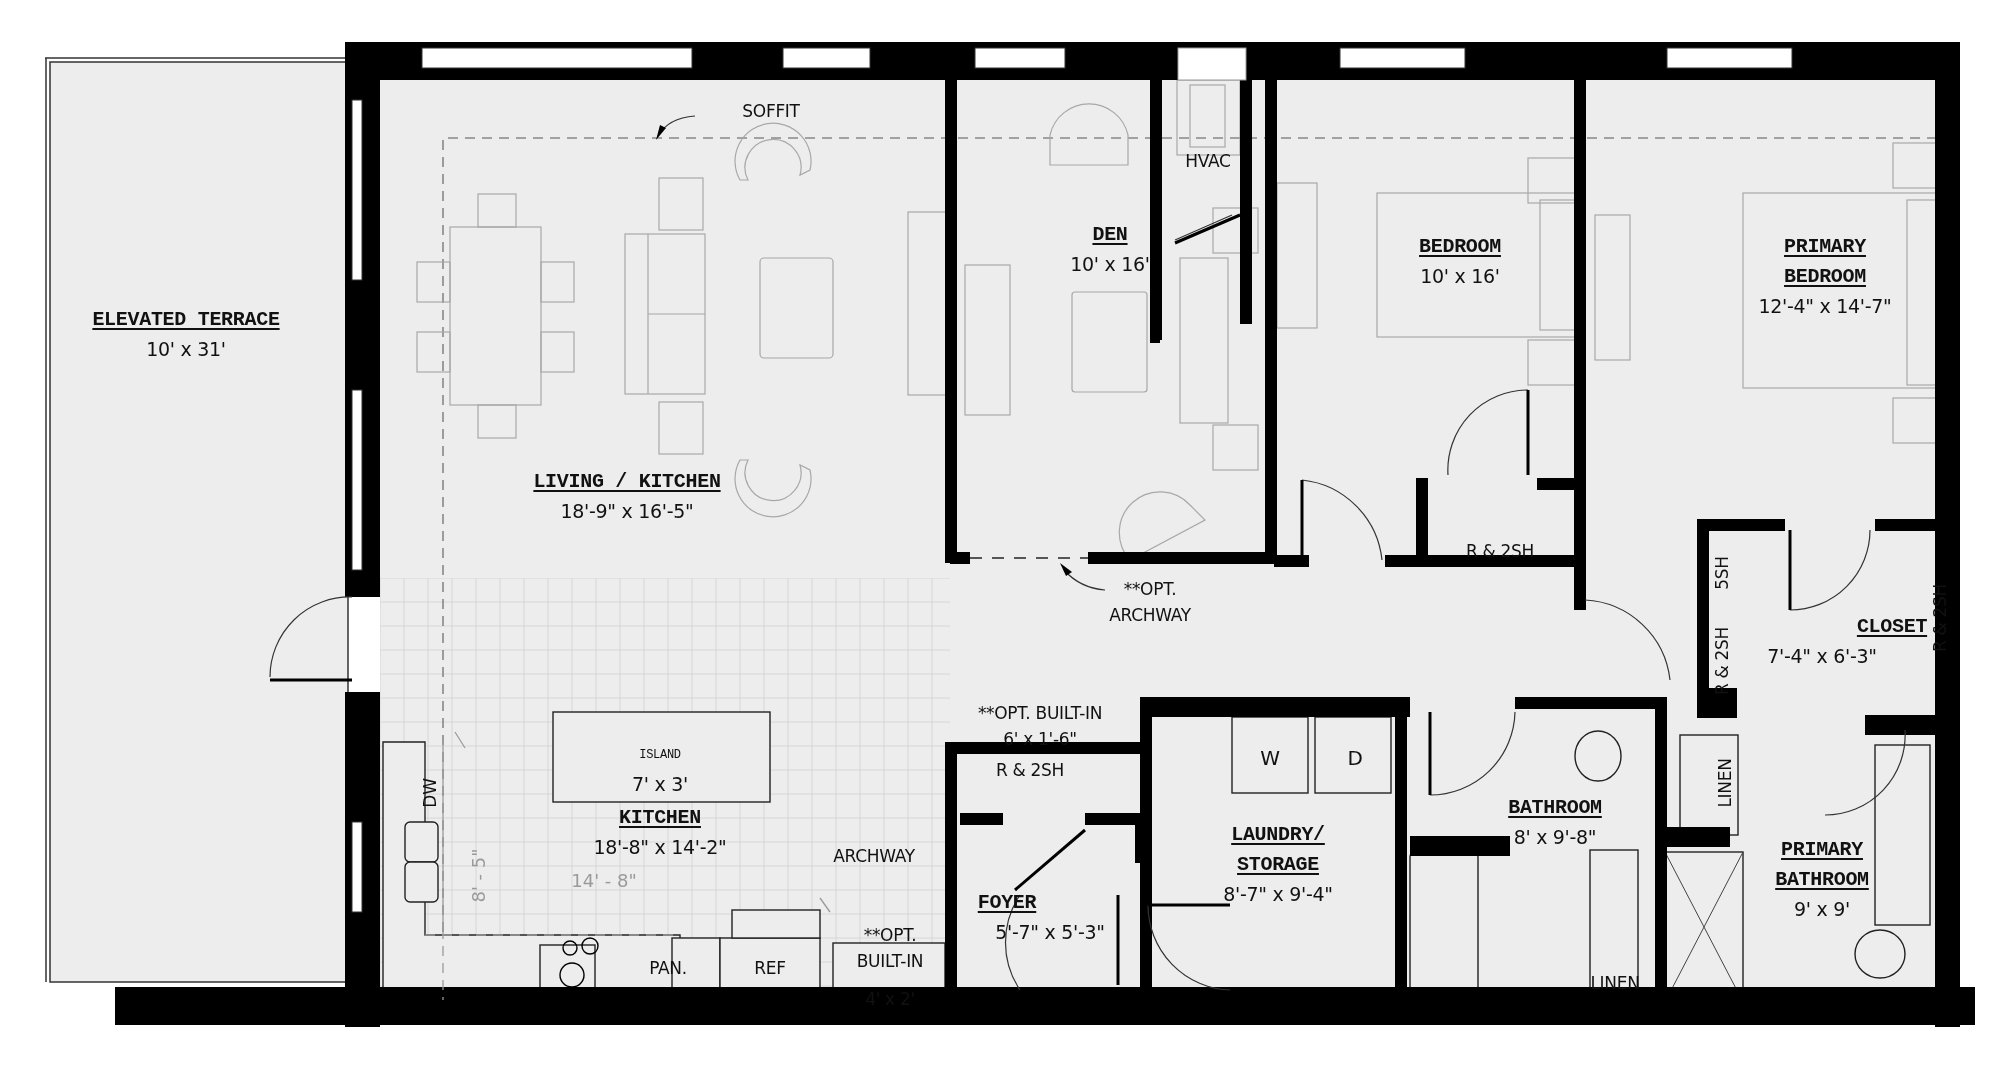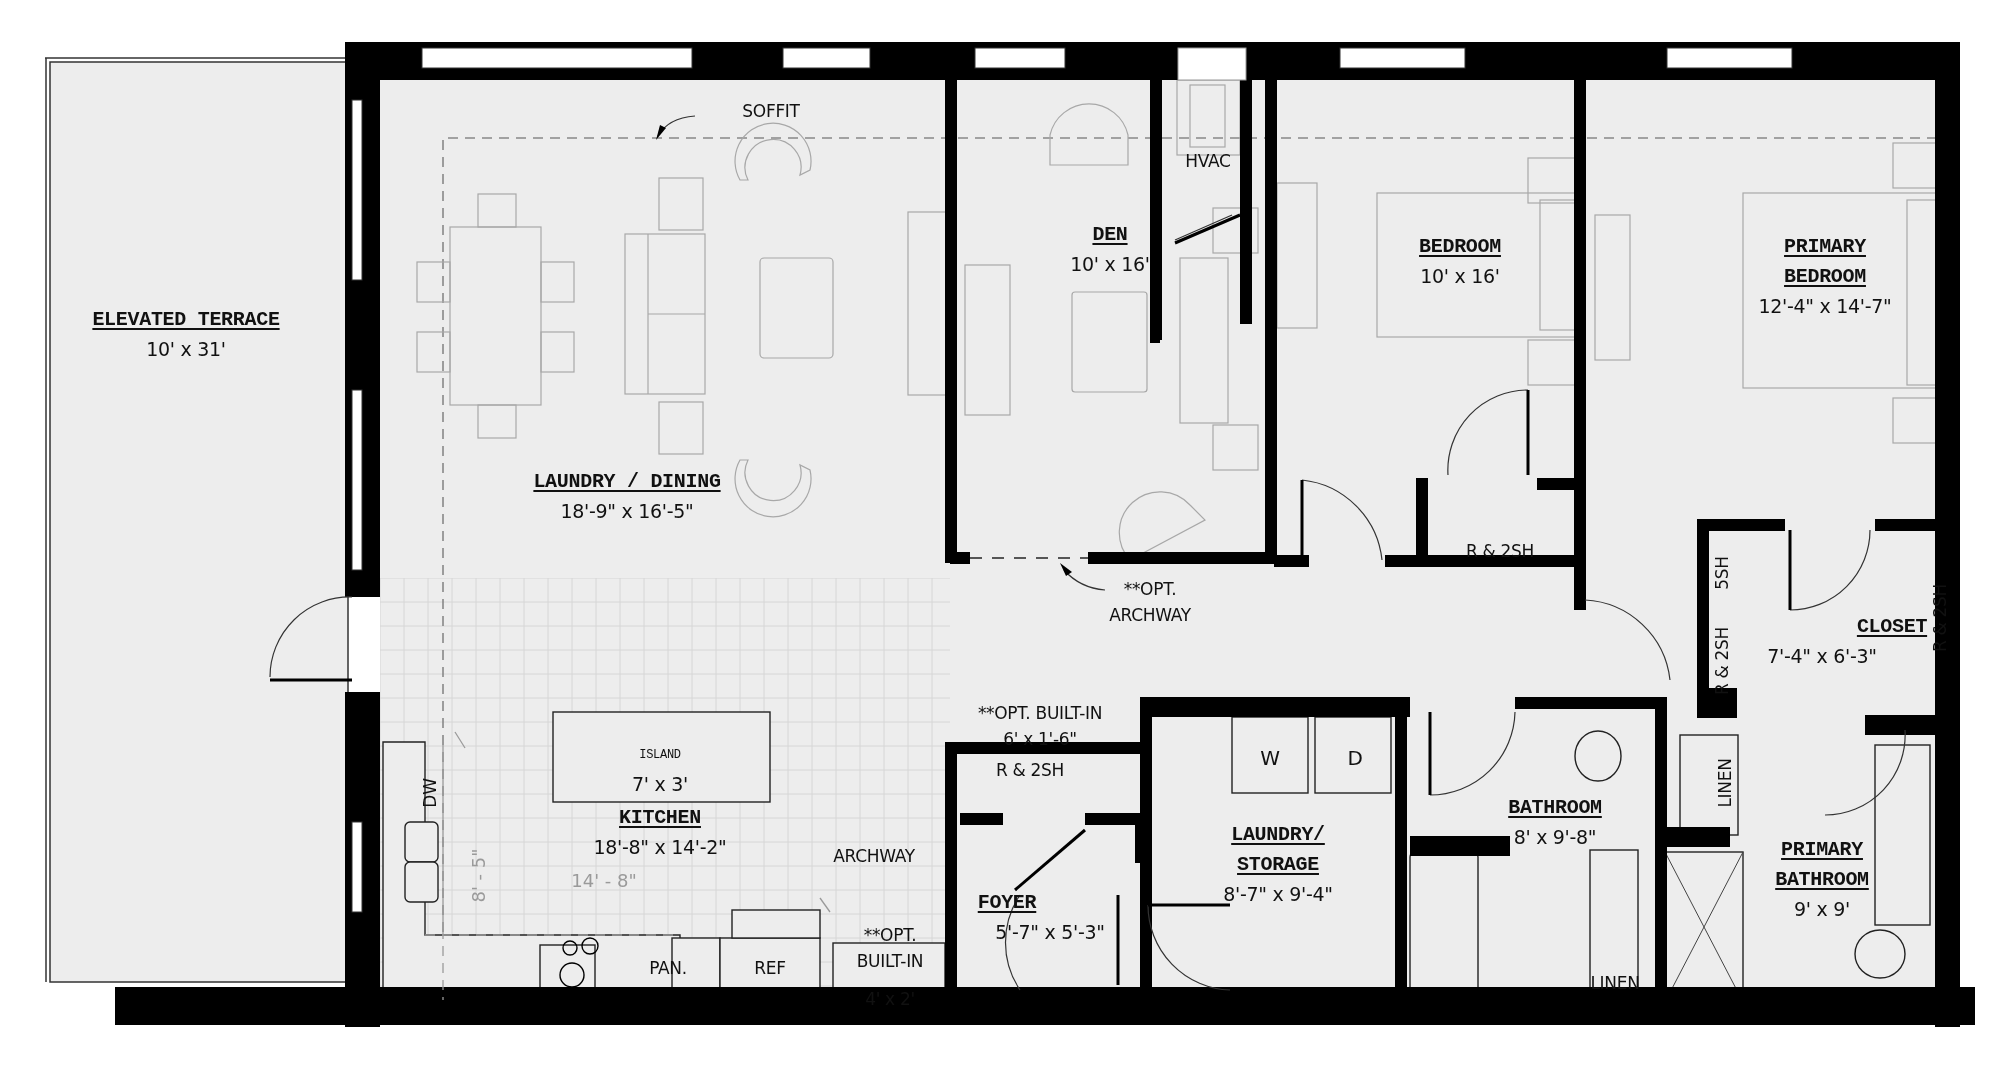--- a/index.html
+++ b/index.html
@@ -255,21 +255,21 @@
     <line x1="455" y1="732" x2="465" y2="748"></line>
     <line x1="820" y1="898" x2="830" y2="912"></line>
   </g>
 </svg>
 
 <div class="lbl room-name" style="left:186px;top:305px;">ELEVATED TERRACE</div>
 <div class="lbl room-dim" style="left:186px;top:335px;">10' x 31'</div>
 
 <div class="lbl note" style="left:727px;top:98px;margin-left:44px;">SOFFIT</div>
 
-<div class="lbl room-name" style="left:627px;top:467px;">LAUNDRY / DINING</div>
+<div class="lbl room-name" style="left:627px;top:467px;">LIVING / KITCHEN</div>
 <div class="lbl room-dim" style="left:627px;top:497px;">18'-9" x 16'-5"</div>
 
 <div class="lbl room-name" style="left:1110px;top:220px;">DEN</div>
 <div class="lbl room-dim" style="left:1110px;top:250px;">10' x 16'</div>
 <div class="lbl note" style="left:1208px;top:148px;">HVAC</div>
 
 <div class="lbl room-name" style="left:1460px;top:232px;">BEDROOM</div>
 <div class="lbl room-dim" style="left:1460px;top:262px;">10' x 16'</div>
 
 <div class="lbl room-name" style="left:1825px;top:232px;">PRIMARY</div>

